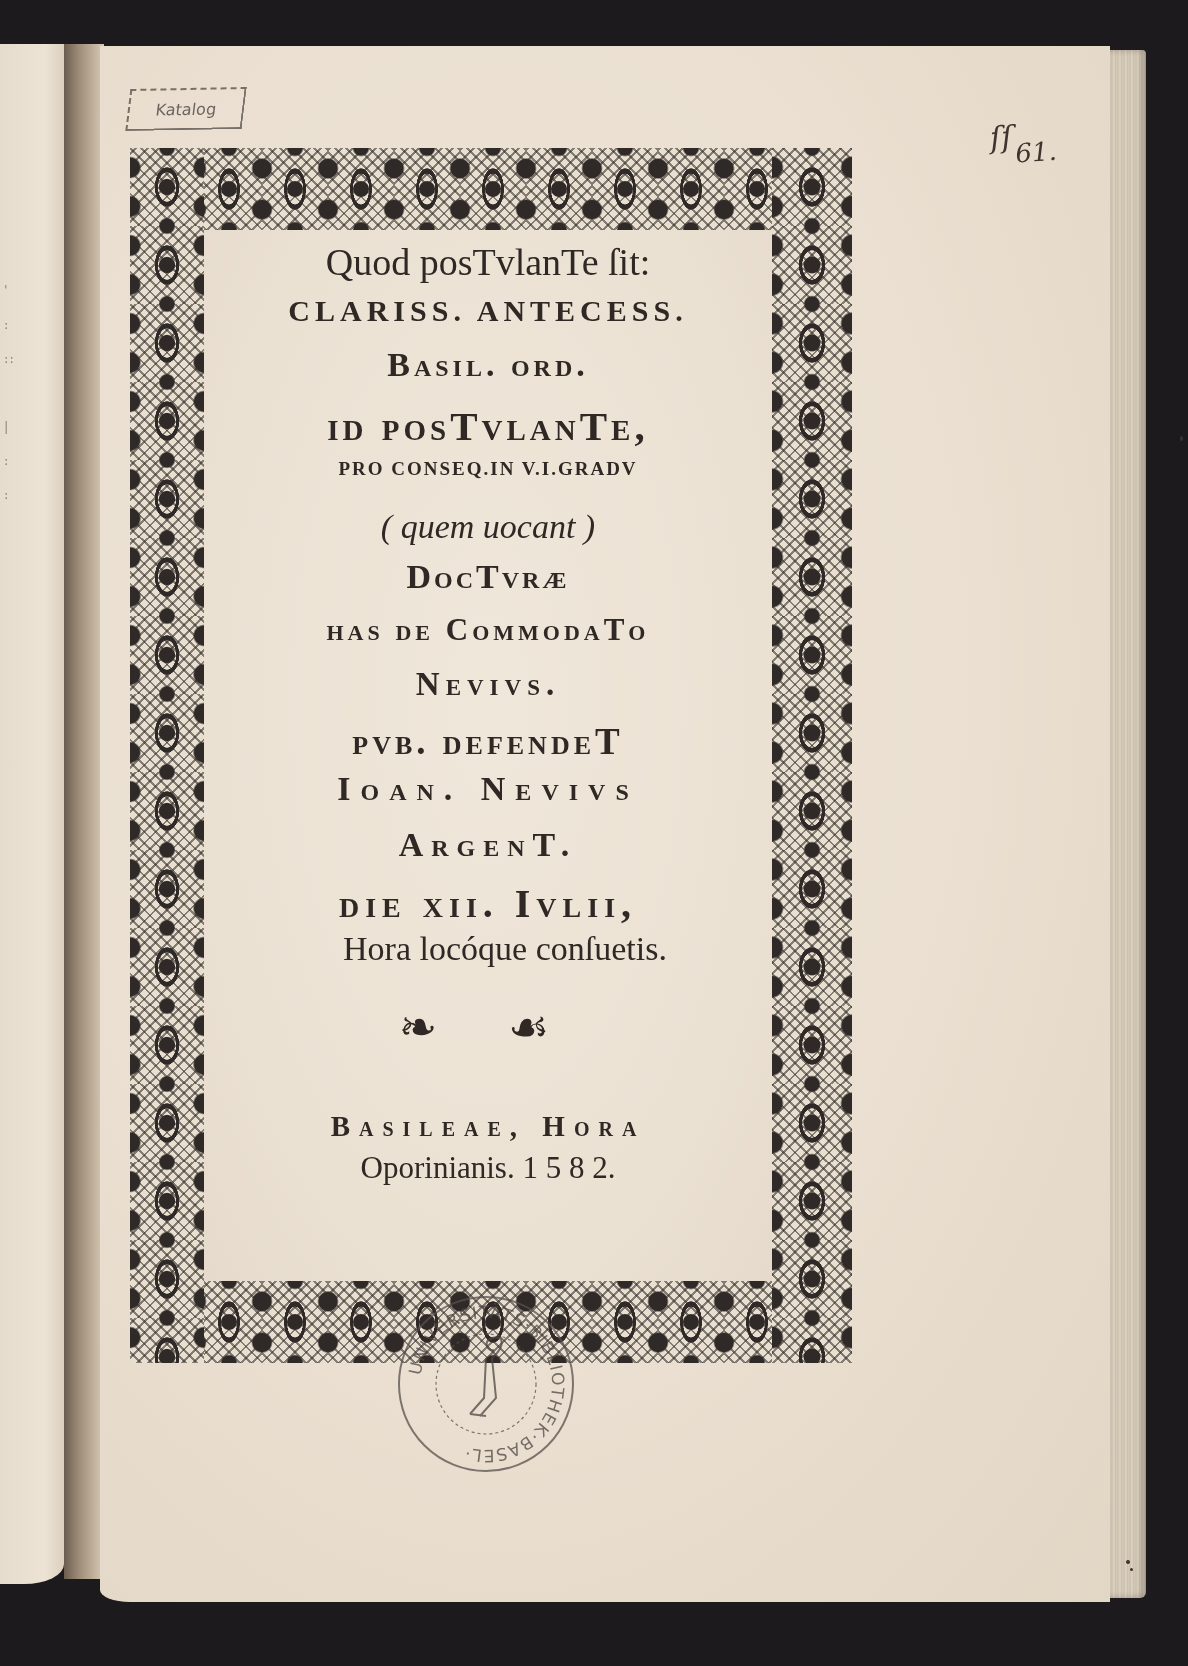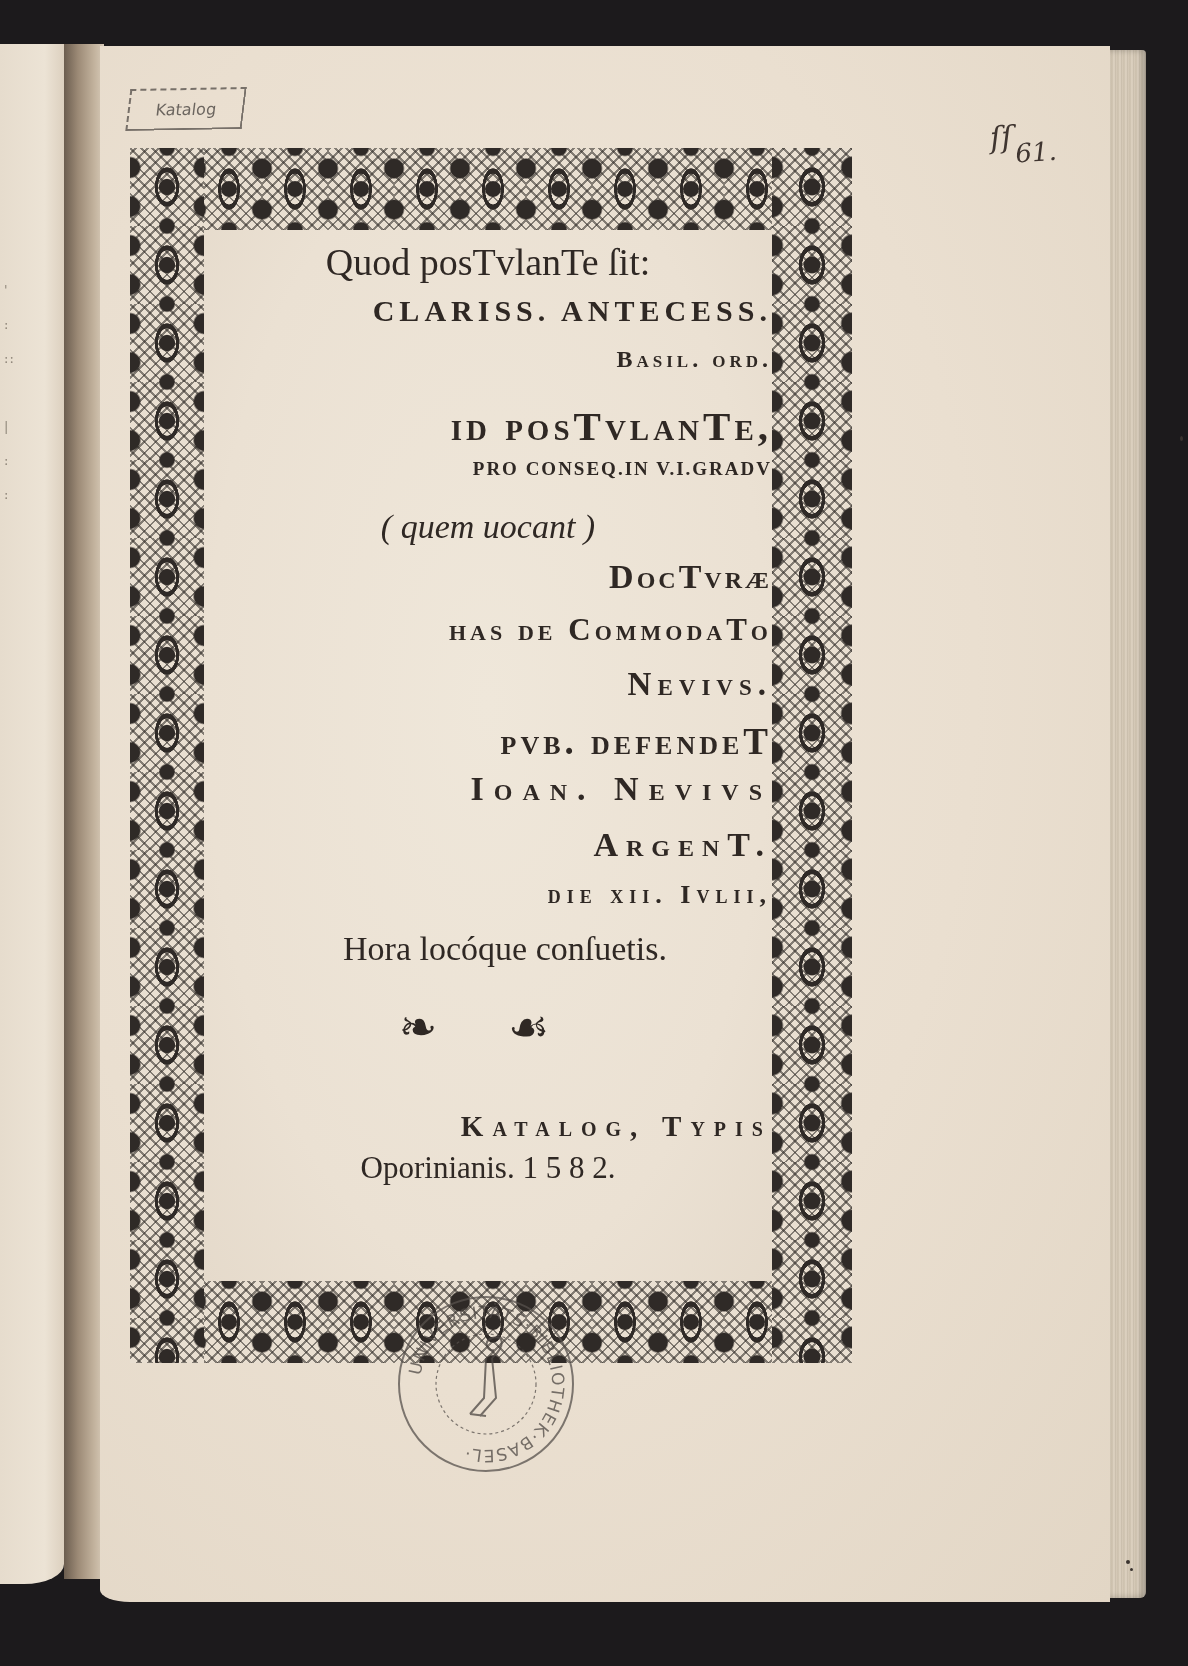--- a/index.html
+++ b/index.html
@@ -70,21 +70,21 @@
     position:absolute; left:74px; top:82px; width:568px; height:1051px;
     background:radial-gradient(ellipse at 50% 45%, #efe7da 0%, #ebe1d3 70%, #e5dacb 100%);
   }
   .text-block {
     position:absolute; left:0; top:0; width:100%;
     text-align:center; color:#2f2824;
     font-family:"DejaVu Serif", serif;
   }
   .line { position:absolute; left:0; width:100%; white-space:nowrap; }
   .it { font-family:"Liberation Serif", serif; font-size:38px; letter-spacing:0; }
-  .sc { font-variant:small-caps; font-weight:bold; font-family:"Liberation Serif", serif;text-align:right; }
+  .sc { font-variant:small-caps; font-weight:bold; font-family:"Liberation Serif", serif; }
   .fleuron {
     position:absolute; left:0; width:100%; top:752px; text-align:center;
     font-size:46px; color:#2f2824; letter-spacing:28px;
   }
   .stamp {
     position:absolute; left:398px; top:1296px; width:172px; height:172px;
     border-radius:50%; border:2px solid #57514d; opacity:0.75;
   }
   .stamp svg { position:absolute; left:0; top:0; }
   .stamp-text { font-family:"DejaVu Sans", sans-serif; font-size:17px; fill:#4d4743; letter-spacing:1px; }
@@ -111,36 +111,36 @@
 <div class="frame">
   <div class="band top"></div>
   <div class="band bottom"></div>
   <div class="band left"></div>
   <div class="band right"></div>
 
   <div class="inner">
     <div class="text-block">
       <div class="line it" style="top:10px;">Quod posTvlanTe ſit:</div>
       <div class="line sc" style="top:64px;font-size:30px;letter-spacing:5px;">CLARISS.  ANTECESS.</div>
-      <div class="line sc" style="top:116px;font-size:24px;letter-spacing:4px;">Basil.  ord.</div>
+      <div class="line sc" style="top:116px;font-size:34px;letter-spacing:4px;">Basil.  ord.</div>
       <div class="line sc" style="top:172px;font-size:41px;letter-spacing:4px;">id  posTvlanTe,</div>
       <div class="line sc" style="top:228px;font-size:19px;letter-spacing:2px;">PRO CONSEQ.IN V.I.GRADV</div>
       <div class="line it" style="top:278px;font-size:34px;font-style:italic;">( quem uocant )</div>
       <div class="line sc" style="top:328px;font-size:34px;letter-spacing:3px;">DocTvræ</div>
       <div class="line sc" style="top:382px;font-size:31px;letter-spacing:4px;">has  de  CommodaTo</div>
       <div class="line sc" style="top:436px;font-size:33px;letter-spacing:6px;">Nevivs.</div>
       <div class="line sc" style="top:490px;font-size:37px;letter-spacing:4px;">pvb.  defendeT</div>
       <div class="line sc" style="top:540px;font-size:34px;letter-spacing:10px;">Ioan.  Nevivs</div>
       <div class="line sc" style="top:596px;font-size:34px;letter-spacing:8px;">ArgenT.</div>
-      <div class="line sc" style="top:650px;font-size:26px;letter-spacing:6px;">die  xii.  Ivlii,</div>
+      <div class="line sc" style="top:650px;font-size:40px;letter-spacing:6px;">die  xii.  Ivlii,</div>
       <div class="line it" style="top:700px;font-size:34px;margin-left:17px;">Hora locóque conſuetis.</div>
 
       <div class="fleuron" style="top:770px;">❧ ☙</div>
 
-      <div class="line sc" style="top:880px;font-size:29px;letter-spacing:9px;">Katalog,  Typis</div>
+      <div class="line sc" style="top:880px;font-size:29px;letter-spacing:9px;">Basileae,  Hora</div>
       <div class="line it" style="top:920px;font-size:31px;">Oporinianis. 1 5 8 2.</div>
     </div>
   </div>
 </div>
 
 <div class="stamp">
   <svg width="172" height="172" viewBox="0 0 172 172">
     <defs>
       <path id="ring" d="M86,86 m-66,0 a66,66 0 1,1 132,0 a66,66 0 1,1 -132,0"></path>
     </defs>

